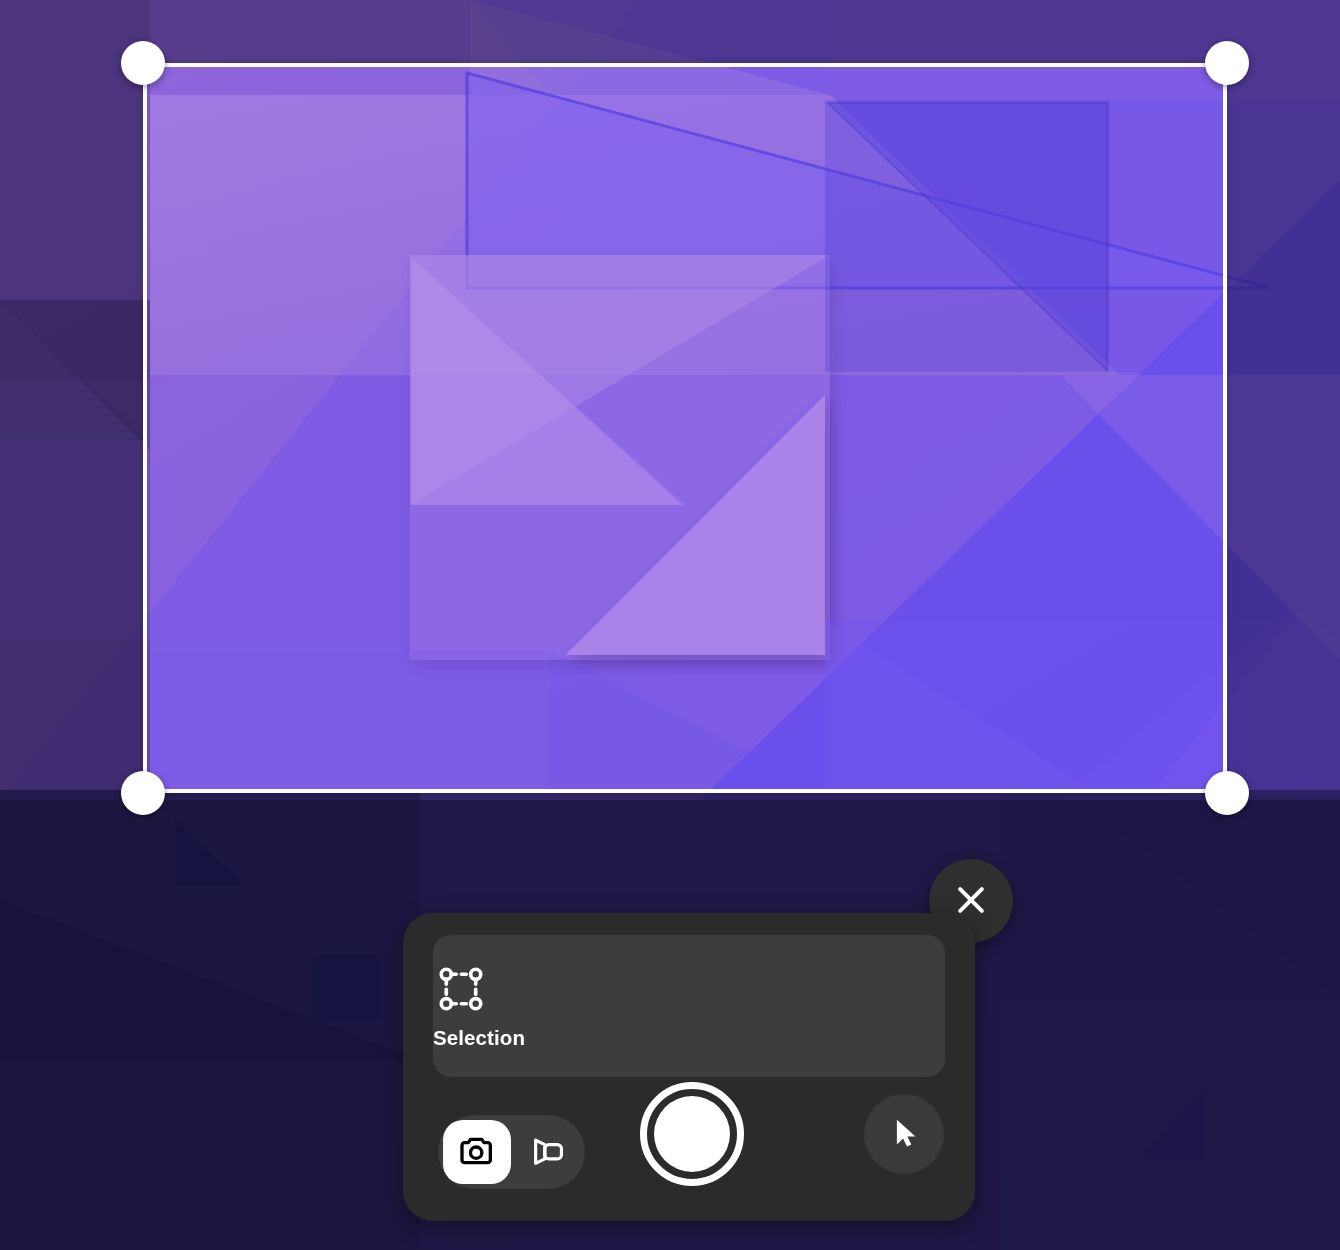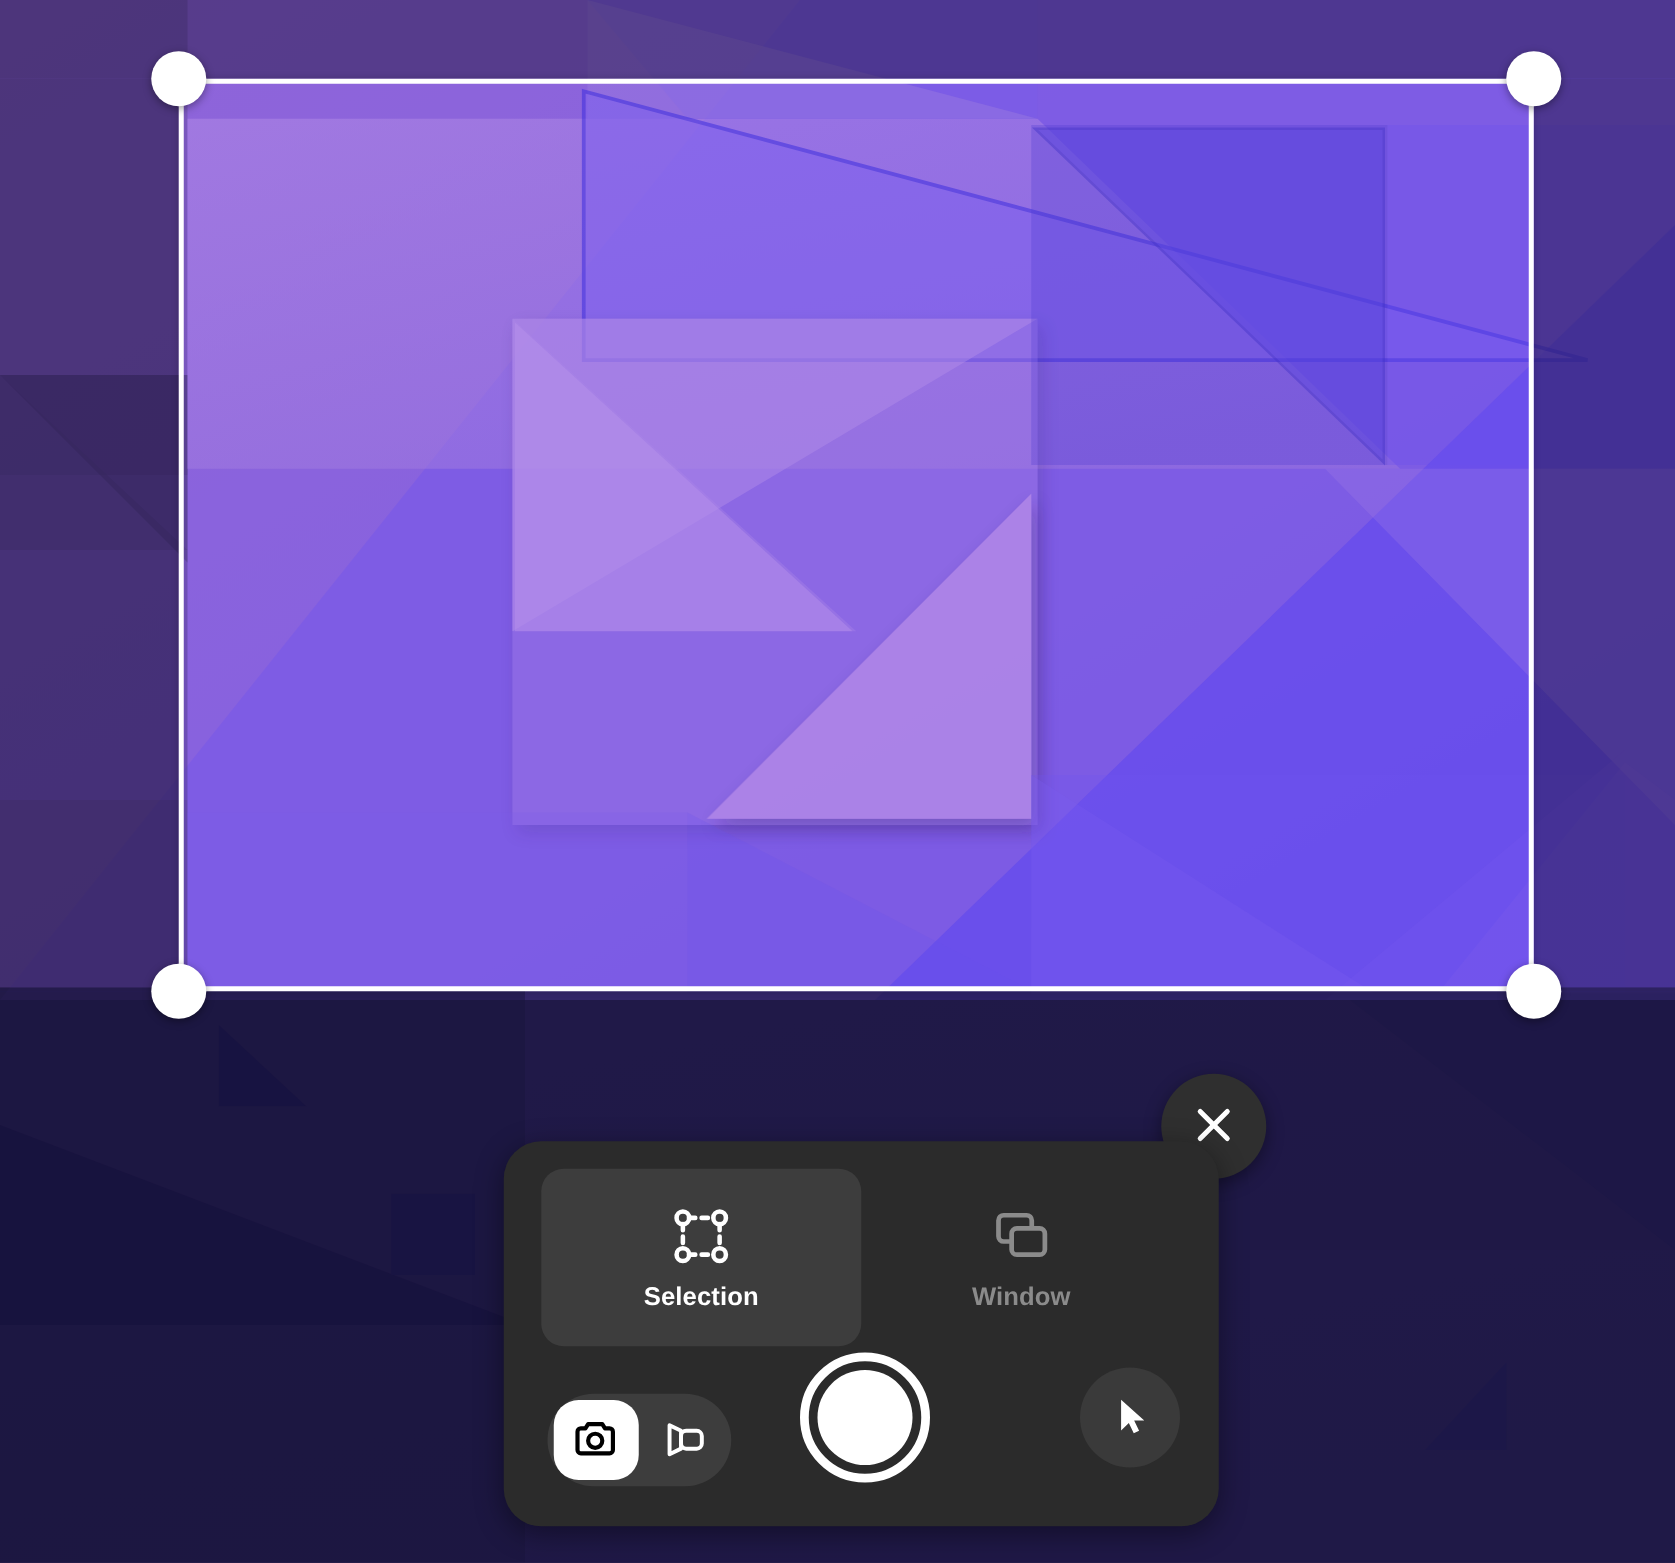--- a/index.html
+++ b/index.html
@@ -72,21 +72,21 @@
   
   .mode-row {
     position: absolute;
     left: 30px; top: 22px;
     width: 512px; height: 142px;
     display: flex;
   }
   .mode {
     flex: 1;
     display: flex; flex-direction: column;
-    align-items: center; justify-content: center;
+    align-items: flex-start; justify-content: center;
     border-radius: 18px;
     gap: 11px;
     cursor: pointer;
     background: transparent;
     border: none;
     padding: 0;
   }
   .mode.active { background: #3d3d3d; }
   .mode-label {
     font-size: 20.5px;
@@ -284,29 +284,20 @@
             <circle cx="9.5" cy="9.5" r="3.6" fill="none" stroke="#fff" stroke-width="2.6"></circle>
             <circle cx="30.5" cy="9.5" r="3.6" fill="none" stroke="#fff" stroke-width="2.6"></circle>
             <circle cx="9.5" cy="30.5" r="3.6" fill="none" stroke="#fff" stroke-width="2.6"></circle>
             <circle cx="30.5" cy="30.5" r="3.6" fill="none" stroke="#fff" stroke-width="2.6"></circle>
           </svg>
         </span>
         <span class="mode-label">Selection</span>
       </button>
 
 
-      <button class="mode disabled">
-        <span class="mode-icon">
-          <svg width="56" height="56" viewBox="0 0 40 40" fill="none">
-            <rect x="7" y="8" width="19" height="15" rx="3" stroke="#8b8b8b" stroke-width="2.7"></rect>
-            <rect x="14.5" y="15.5" width="19" height="15" rx="3" stroke="#8b8b8b" stroke-width="2.7" fill="#2b2b2b"></rect>
-          </svg>
-        </span>
-        <span class="mode-label">Window</span>
-      </button>
 
     </div>
 
     <div class="bottom-row">
 
       <div class="type-toggle">
         <button class="type-opt on">
           <span>
             <svg width="40" height="40" viewBox="0 0 24 24" fill="none" stroke="#000000" stroke-width="2" stroke-linejoin="round">
               <path d="M3 8.6a1.6 1.6 0 0 1 1.6-1.6h2.2l1.3-2h6.8l1.3 2h2.2A1.6 1.6 0 0 1 20 8.6v8.8a1.6 1.6 0 0 1-1.6 1.6H4.6A1.6 1.6 0 0 1 3 17.4z"></path>

